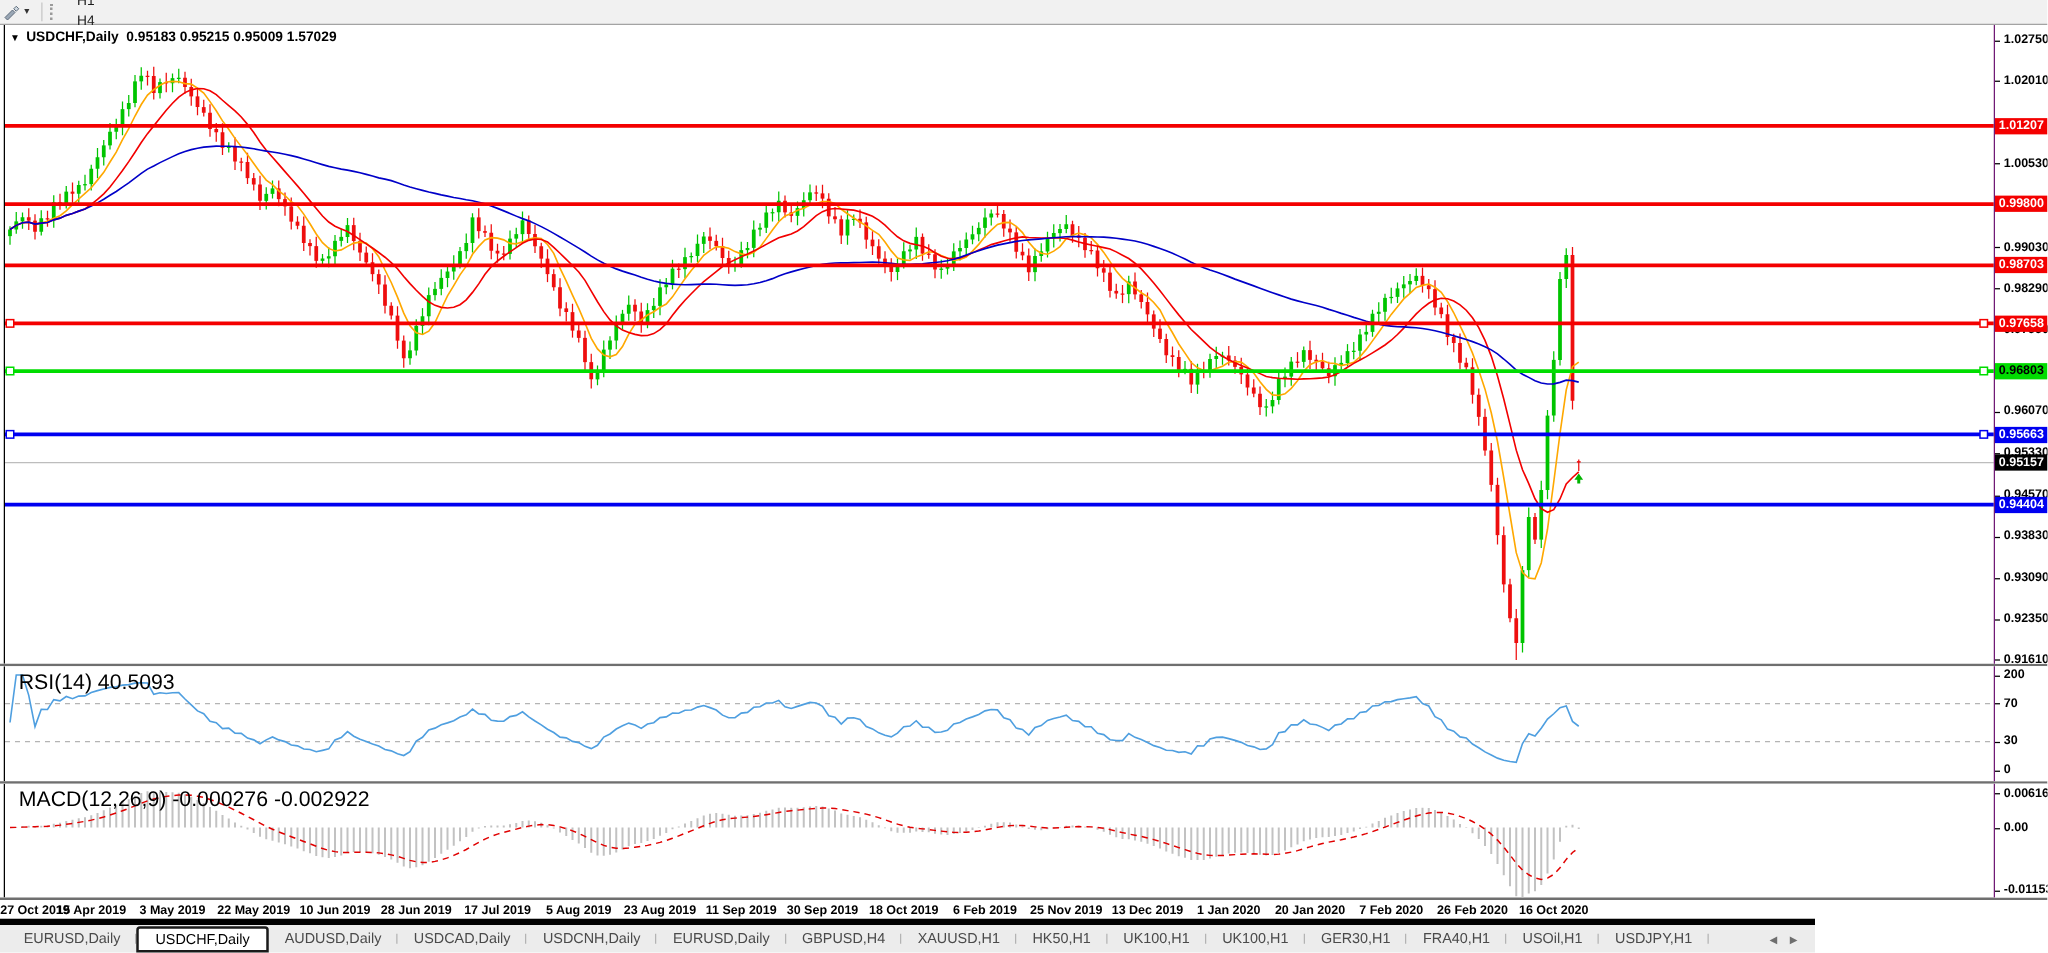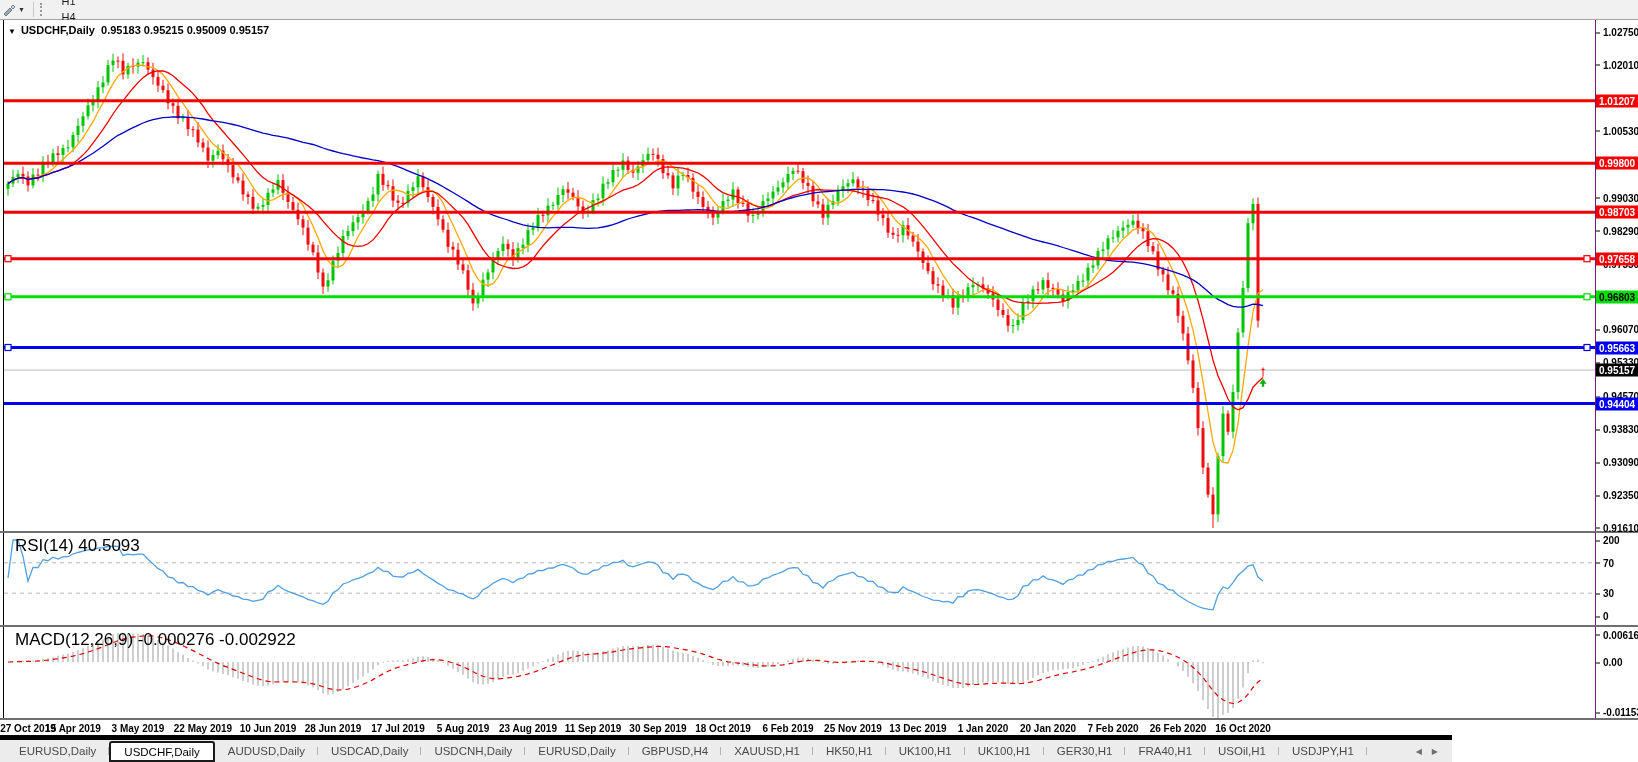--- a/index.html
+++ b/index.html
@@ -65,21 +65,21 @@
       <div class="tf-btn active">D1</div>
       <div class="tf-btn">W1</div>
       <div class="tf-btn">MN</div>
     </div>
 </div>
 
 <div class="stack">
 
   <div class="panel" id="main-panel" style="height:511px;">
     <div class="main-title">
-      <span class="caret">▼</span><span>USDCHF,Daily</span>&nbsp;&nbsp;<span>0.95183 0.95215 0.95009 0.95157</span>
+      <span class="caret">▼</span><span>USDCHF,Daily</span>&nbsp;&nbsp;<span>0.95183 0.95215 0.95009 1.57029</span>
     </div>
     <svg id="main-svg" width="1596" height="511">
         <line x1="3.5" y1="0" x2="3.5" y2="511" stroke="#000" stroke-width="1"></line>
         <line x1="4" y1="350.06767586821036" x2="1596" y2="350.06767586821036" stroke="#bdbdbd" stroke-width="1"></line>
         <line x1="8" y1="160.9" x2="8" y2="175.7" stroke="#00c400" stroke-width="1"></line>
         <rect x="6.5" y="163.6" width="3" height="5.3" fill="#00c400"></rect>
         <line x1="13" y1="149.6" x2="13" y2="167.0" stroke="#00c400" stroke-width="1"></line>
         <rect x="11.5" y="157.1" width="3" height="6.5" fill="#00c400"></rect>
         <line x1="18" y1="149.9" x2="18" y2="162.9" stroke="#00c400" stroke-width="1"></line>
         <rect x="16.5" y="153.8" width="3" height="3.3" fill="#00c400"></rect>

